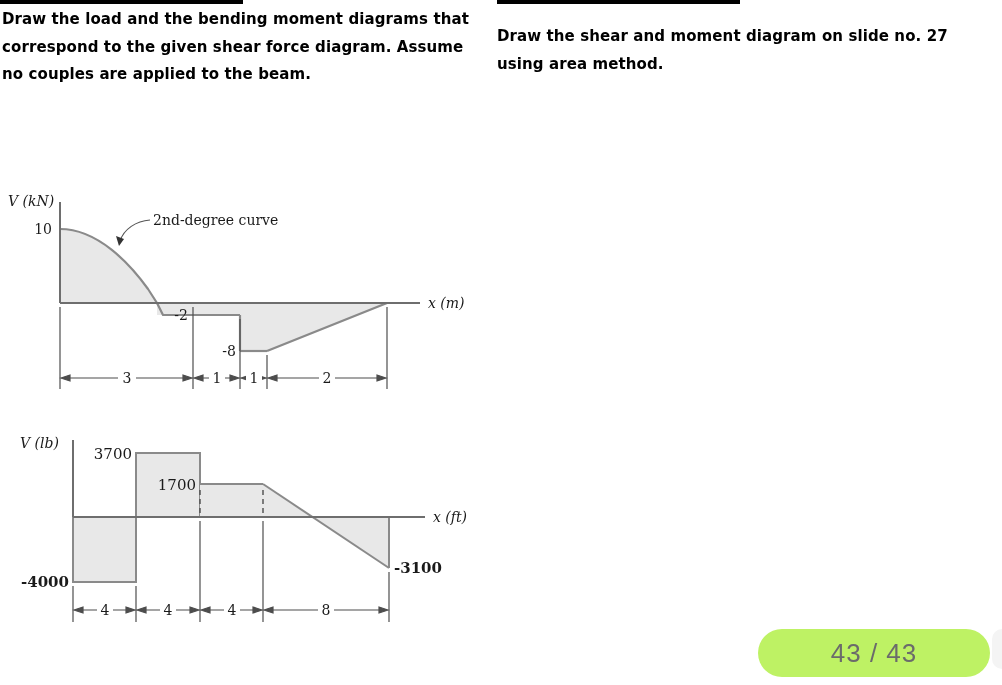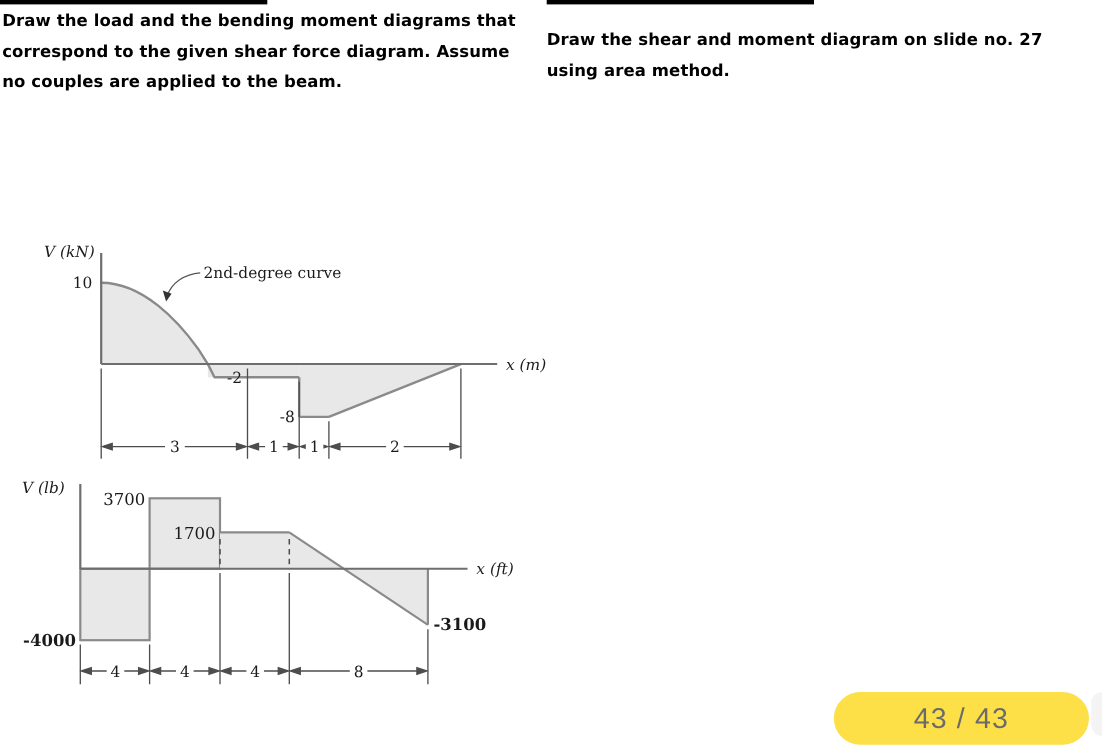--- a/index.html
+++ b/index.html
@@ -40,34 +40,34 @@
     text-justify: inter-word;
     letter-spacing: 0.1px;
   }
   #col-left  { left: 2px;   width: 484px; }
   #col-right { left: 497px; width: 485px; margin-top: 17px; }
   .col p { margin: 0; }
   .col p:last-child { text-align: left; }
 
   
   .figure { position: absolute; }
-  #figure-kn { left: 0px;  top: 212px; padding-left: 32px; }
+  #figure-kn { left: 0px;  top: 184px; }
   #figure-lb { left: 0px;  top: 432px; text-align: center; }
 
   .fig-svg { display: block; }
 
   
   #page-indicator {
     position: absolute;
     right: 12px;
     bottom: 8px;
     width: 232px;
     height: 48px;
     border-radius: 26px;
-    background: #fde047;
+    background: #bef264;
     display: flex;
     align-items: center;
     justify-content: center;
     color: #6b6b6b;
     font-family: "Liberation Sans", sans-serif;
     font-size: 26px;
     letter-spacing: 1px;
     user-select: none;
   }
 

